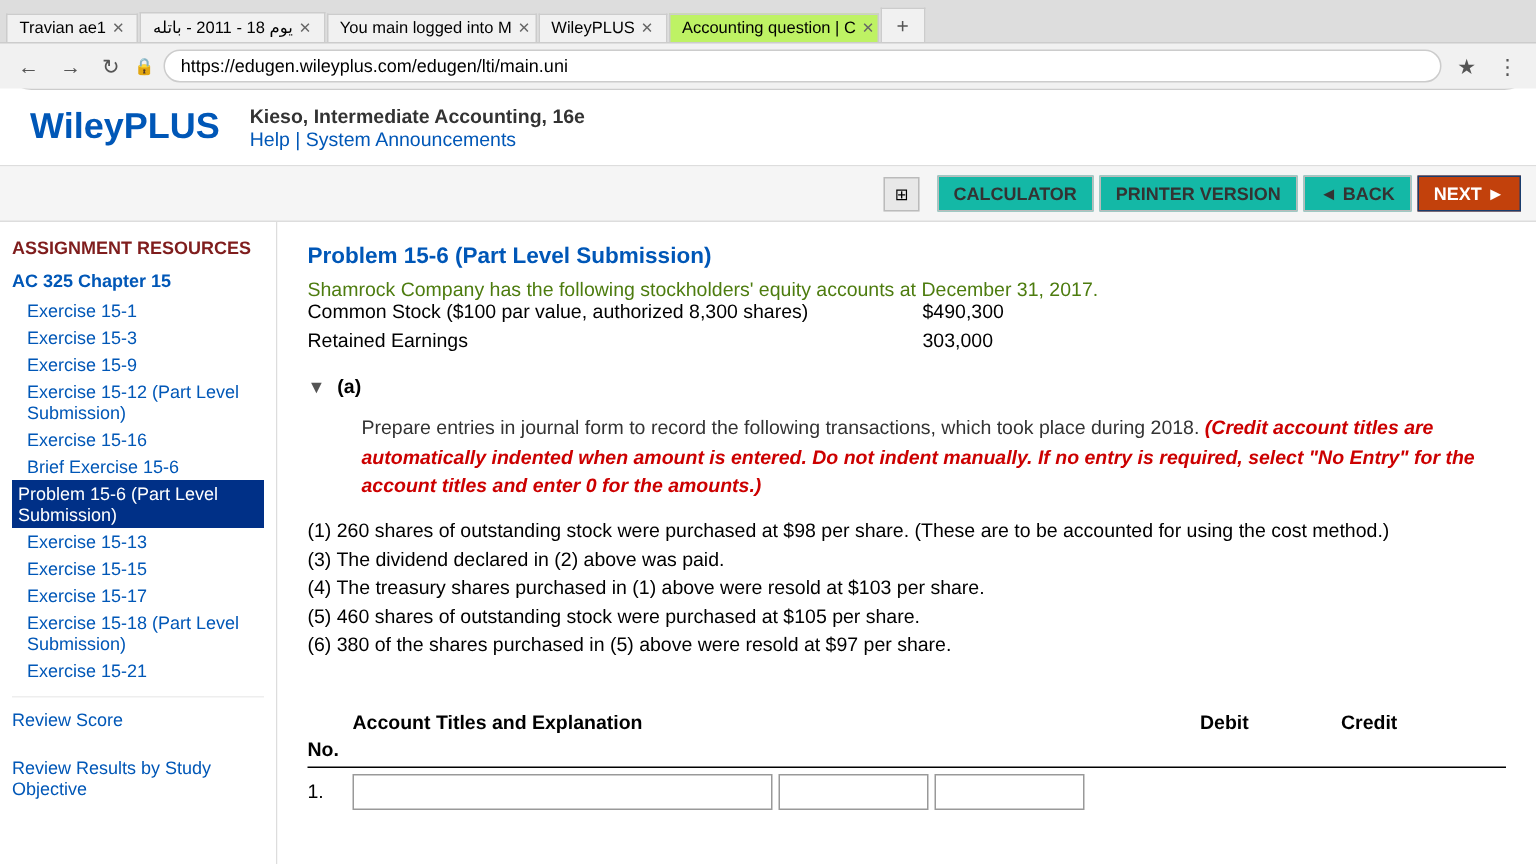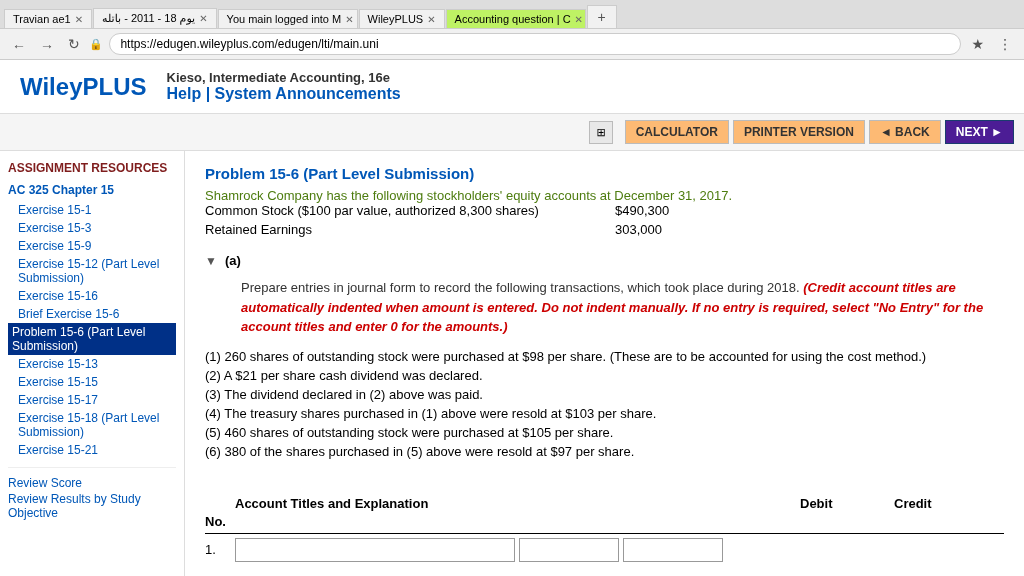--- a/index.html
+++ b/index.html
@@ -1,53 +1,53 @@
 <!DOCTYPE html>
 <html><head>
   <meta charset="utf-8">
   <style>
     * { box-sizing: border-box; margin: 0; padding: 0; }
     body { font-family: Arial, sans-serif; font-size: 13px; background: #fff; color: #000; overflow: hidden; }
 
     
-    .browser-chrome { background: #f1f1f1; border-bottom: 1px solid #ccc; }
+    .browser-chrome { background: #f1f1f1; border-bottom: 1px solid #ccc; border-radius: 21px; }
     .tab-bar { display: flex; align-items: flex-end; padding: 4px 4px 0; background: #ddd; height: 28px; gap: 1px; }
     .tab { display: flex; align-items: center; background: #f1f1f1; border: 1px solid #ccc; border-bottom: none; padding: 3px 8px; font-size: 11px; max-width: 140px; white-space: nowrap; overflow: hidden; text-overflow: ellipsis; cursor: pointer; }
     .tab.active { background: #bef264; z-index: 1; }
     .tab-close { margin-left: 4px; font-size: 10px; color: #666; }
     .address-bar { display: flex; align-items: center; padding: 4px 8px; gap: 6px; background: #f1f1f1; border-top: 1px solid #ccc; }
     .nav-btn { background: none; border: none; cursor: pointer; font-size: 14px; color: #555; padding: 2px 4px; }
     .address-input { flex: 1; border: 1px solid #ccc; border-radius: 12px; padding: 3px 10px; font-size: 12px; background: #fff; }
     .lock-icon { color: #2a7a2a; font-size: 11px; }
 
     
     .site-header { display: flex; align-items: center; padding: 10px 20px; background: #fff; border-bottom: 1px solid #ddd; }
     .logo { font-size: 24px; font-weight: bold; color: #003087; margin-right: 20px; }
     .logo span { color: #0057b7; }
     .header-info { font-size: 13px; }
     .header-info .title { font-weight: bold; color: #333; }
-    .header-links { font-size: 16px; color: #0057b7; font-weight: bold; }
+    .header-links { font-size: 13px; color: #0057b7; }
     .header-links a { color: #0057b7; text-decoration: none; }
 
     
     .toolbar { display: flex; justify-content: flex-end; align-items: center; padding: 6px 10px; background: #f5f5f5; border-bottom: 1px solid #ddd; gap: 4px; }
-    .toolbar-btn { background: #fdba74; border: 1px solid #bbb; padding: 4px 10px; font-size: 12px; cursor: pointer; font-weight: bold; color: #333; }
-    .toolbar-btn.next { background: #4c1d95; color: #fff; border-color: #1a3d6e; }
+    .toolbar-btn { background: #14b8a6; border: 1px solid #bbb; padding: 4px 10px; font-size: 12px; cursor: pointer; font-weight: bold; color: #333; }
+    .toolbar-btn.next { background: #c2410c; color: #fff; border-color: #1a3d6e; }
 
     
     .main-layout { display: flex; height: calc(576px - 28px - 30px - 55px - 32px); }
 
     
     .sidebar { width: 185px; min-width: 185px; background: #fff; border-right: 1px solid #ddd; padding: 10px 8px; overflow-y: auto; font-size: 12px; }
     .sidebar-section-title { font-weight: bold; font-size: 12px; color: #7f1d1d; margin-bottom: 8px; }
     .sidebar-chapter-title { color: #0057b7; font-weight: bold; margin-bottom: 4px; font-size: 12px; cursor: pointer; }
     .sidebar-item { display: block; color: #0057b7; text-decoration: none; padding: 2px 0 2px 10px; font-size: 12px; cursor: pointer; }
     .sidebar-item.active { background: #003087; color: #fff; display: block; padding: 2px 4px; text-decoration: none; }
     .sidebar-divider { border: none; border-top: 1px solid #eee; margin: 8px 0; }
-    .sidebar-bottom-link { color: #0057b7; font-size: 12px; cursor: pointer; display: block; margin-bottom: 2px; }
+    .sidebar-bottom-link { color: #0057b7; font-size: 12px; cursor: pointer; display: block; margin-bottom: 18px; }
     .sidebar-sub-link { color: #0057b7; font-size: 12px; cursor: pointer; display: block; padding-left: 0; margin-bottom: 2px; }
 
     
     .content { flex: 1; overflow-y: auto; padding: 14px 20px; background: #fff; }
     .problem-title { font-size: 15px; font-weight: bold; color: #0057b7; margin-bottom: 6px; }
     .problem-intro { font-size: 13px; color: #4d7c0f; }
     .financial-table { margin-bottom: 16px; }
     .financial-row { display: flex; gap: 60px; margin-bottom: 4px; font-size: 13px; }
     .financial-label { min-width: 350px; }
     .financial-amount { min-width: 80px; }
@@ -178,23 +178,20 @@
     <div class="instructions">
       <span>Prepare entries in journal form to record the following transactions, which took place during 2018.</span>
       <span class="bold-italic">(Credit account titles are automatically indented when amount is entered. Do not indent manually. If no entry is required, select "No Entry" for the account titles and enter 0 for the amounts.)</span>
     </div>
 
     <div class="transactions">
       <div class="transaction-item">
         <span>(1) </span><span>260 shares of outstanding stock were purchased at $98 per share. (These are to be accounted for using the cost method.)</span>
       </div>
       <div class="transaction-item">
-        <span>(2) </span><span>A $21 per share cash dividend was declared.</span>
-      </div>
-      <div class="transaction-item">
         <span>(3) </span><span>The dividend declared in (2) above was paid.</span>
       </div>
       <div class="transaction-item">
         <span>(4) </span><span>The treasury shares purchased in (1) above were resold at $103 per share.</span>
       </div>
       <div class="transaction-item">
         <span>(5) </span><span>460 shares of outstanding stock were purchased at $105 per share.</span>
       </div>
       <div class="transaction-item">
         <span>(6) </span><span>380 of the shares purchased in (5) above were resold at $97 per share.</span>

